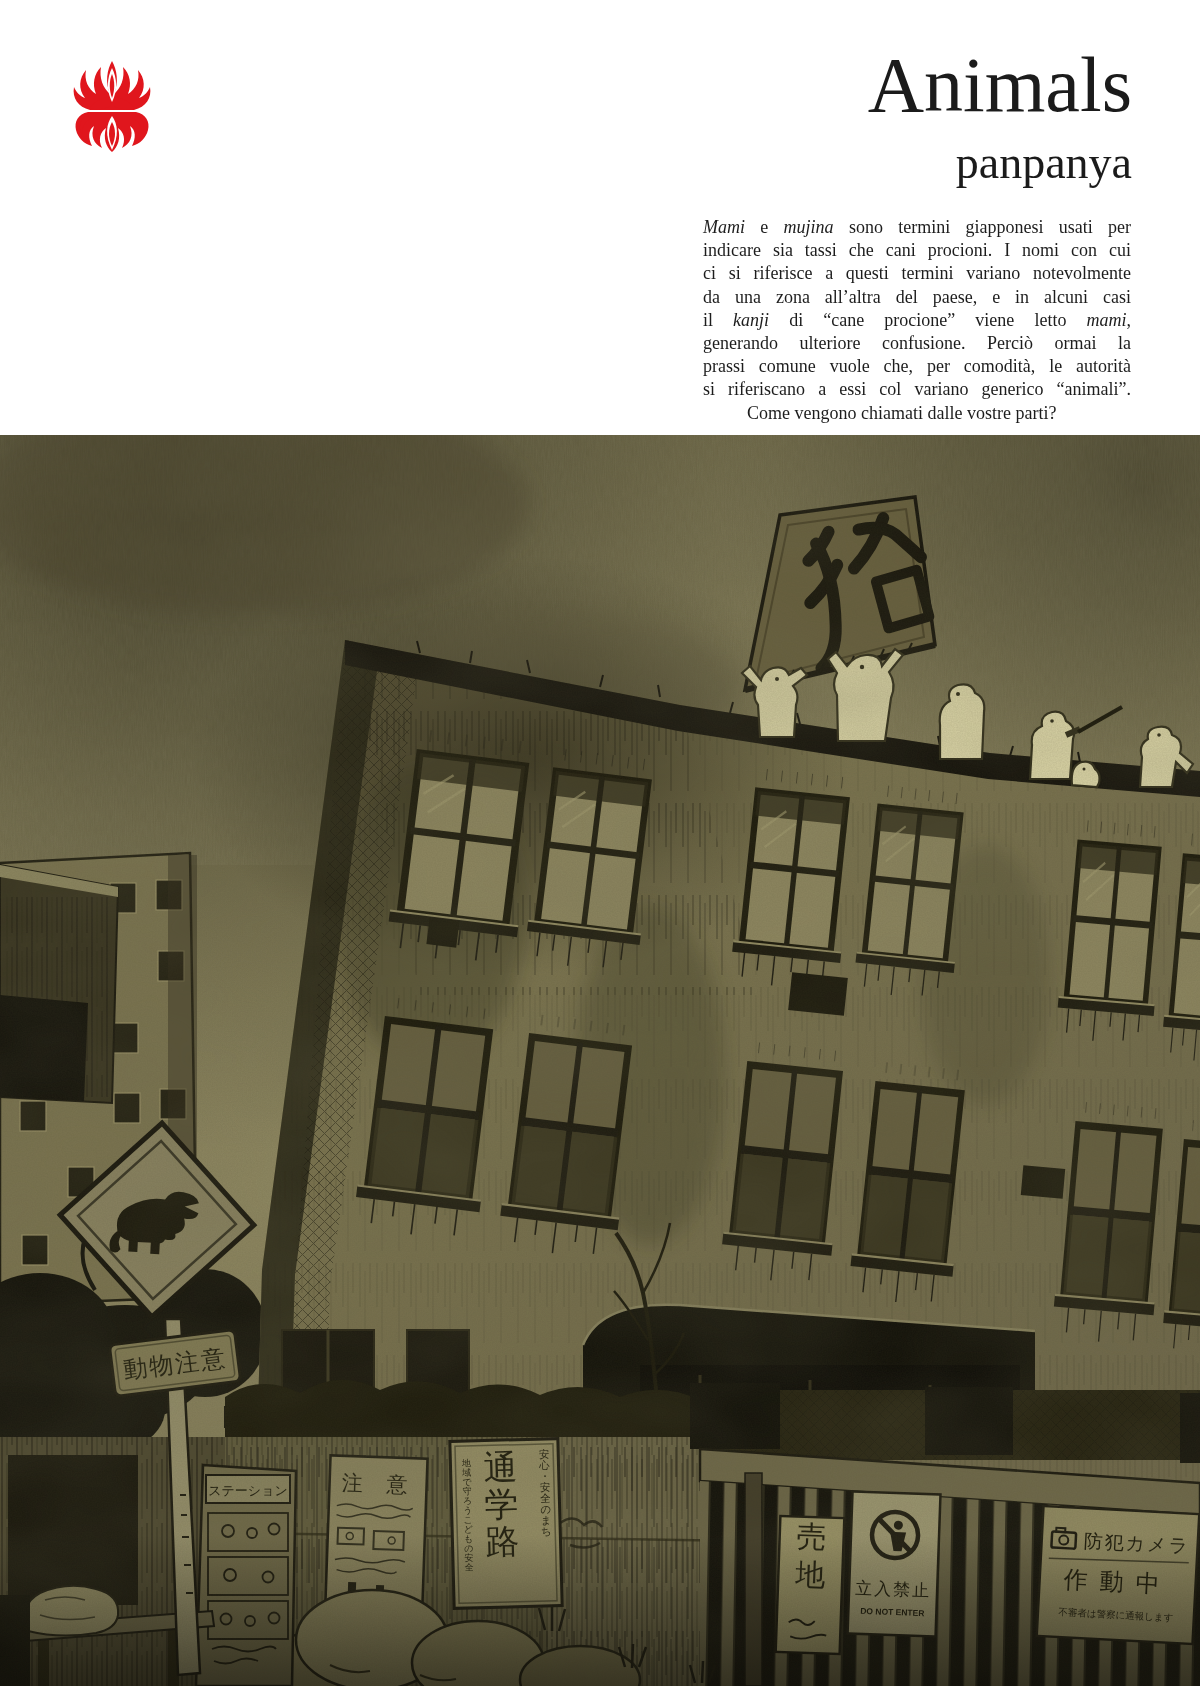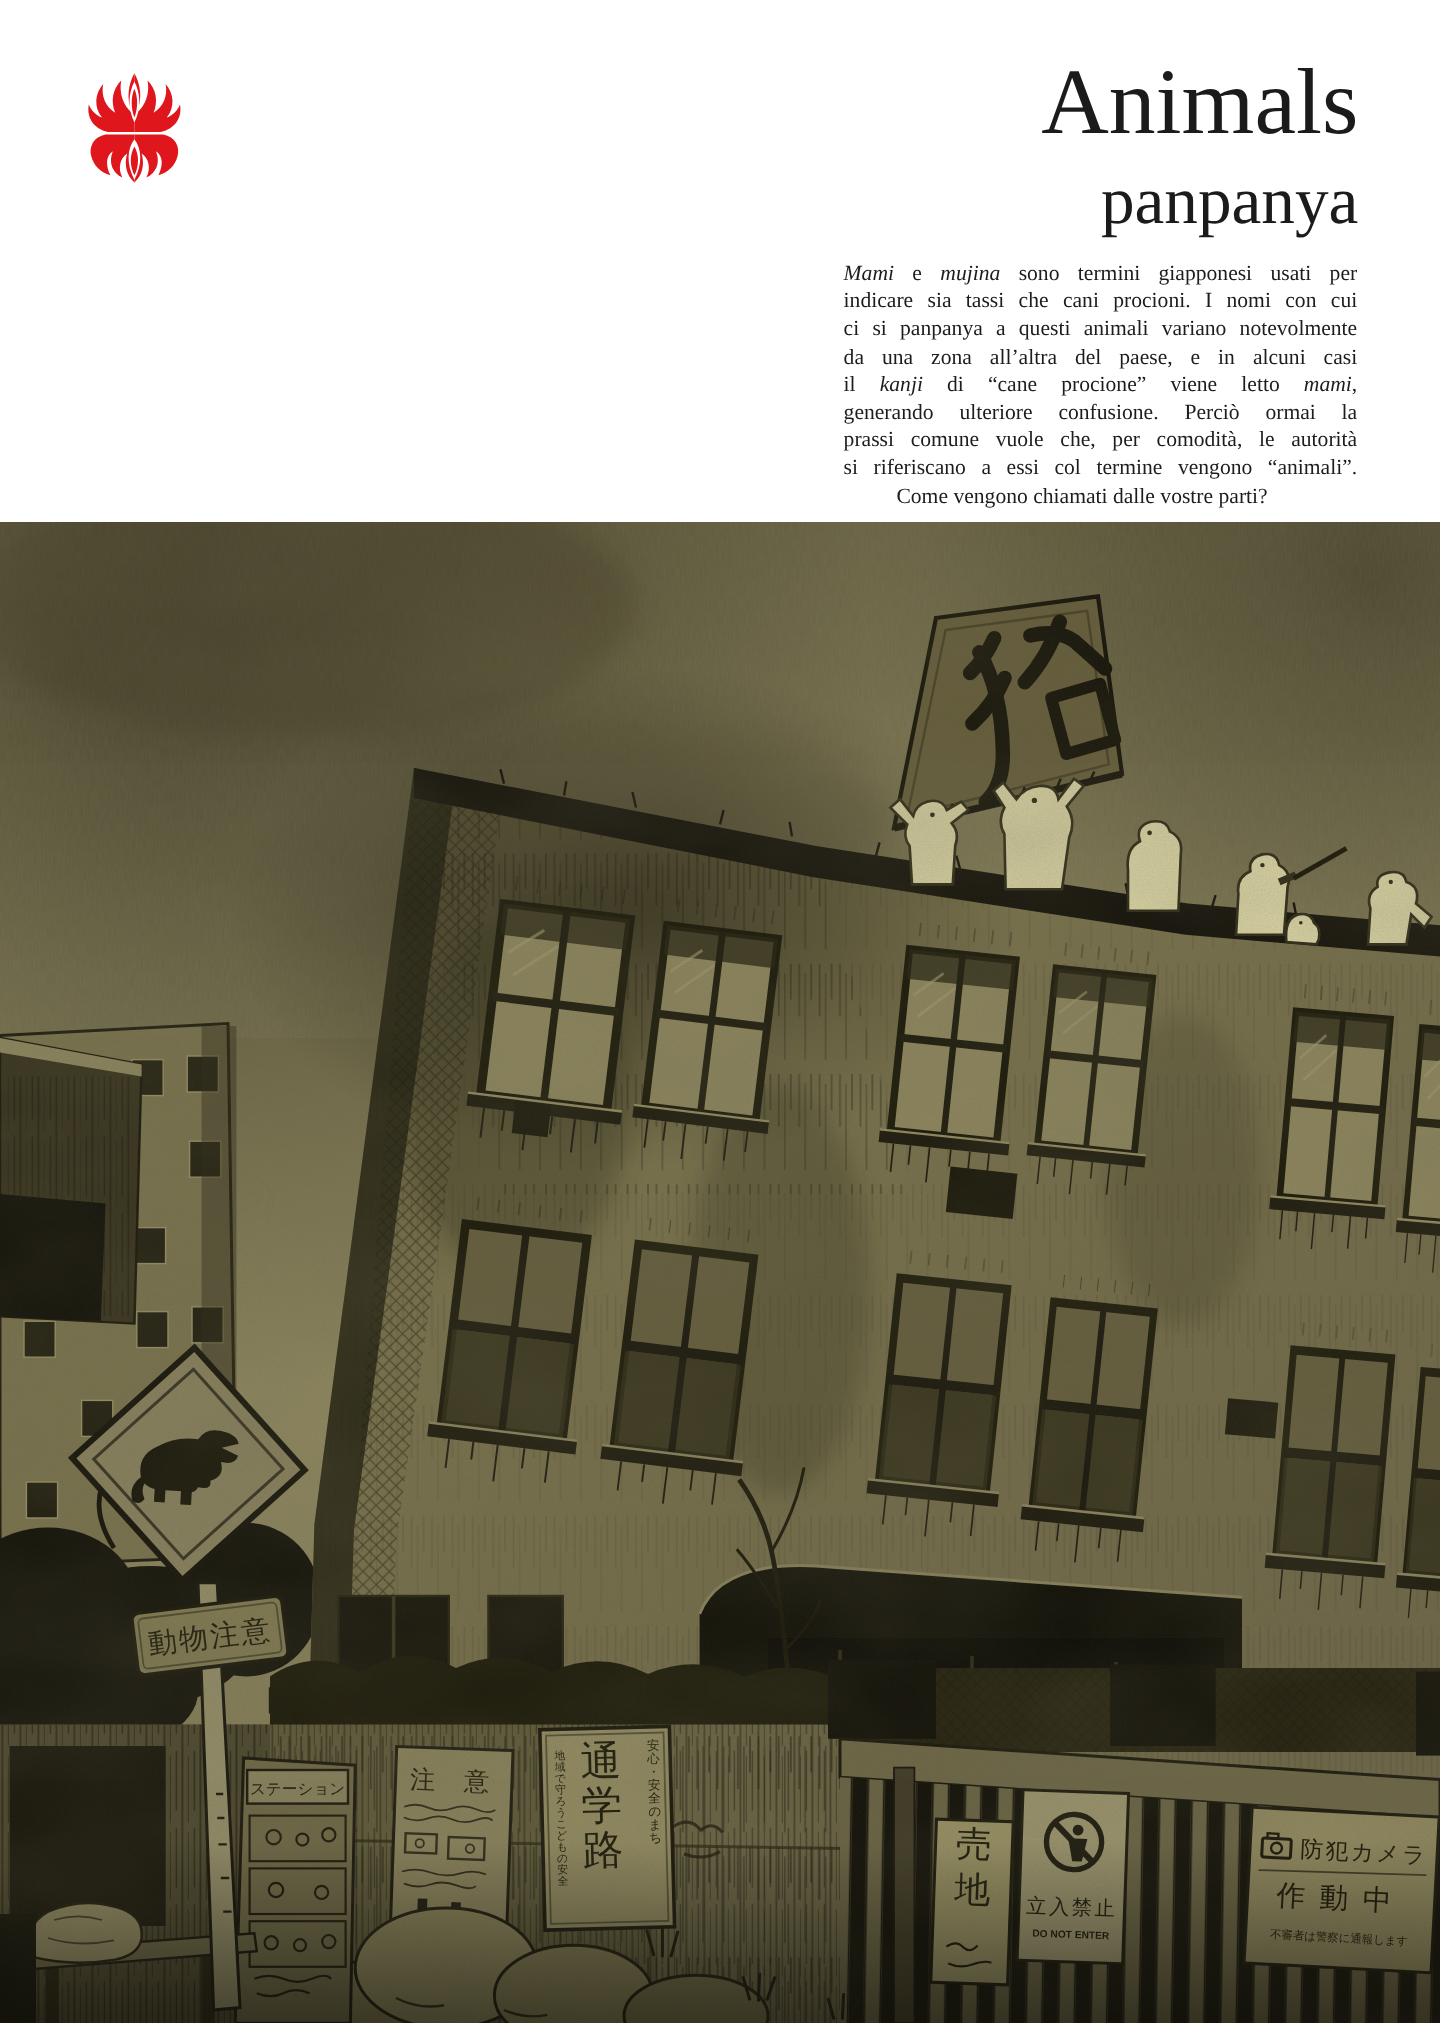--- a/index.html
+++ b/index.html
@@ -4,21 +4,21 @@
 <style>
   html,body{margin:0;padding:0;background:#e8e8e8;}
   .page{position:relative;width:1200px;height:1686px;background:#ffffff;overflow:hidden;
         font-family:"Liberation Serif",serif;padding-left:34px;}
   
   .header{position:absolute;left:0;top:0;width:1200px;height:435px;background:#ffffff;}
   .logo{position:absolute;left:70px;top:58px;width:84px;height:98px;}
   .title{position:absolute;right:68px;top:46px;margin:0;font-weight:400;
          font-size:78px;line-height:1;color:#1b1b1b;text-align:right;}
   .author{position:absolute;right:68px;top:140px;margin:0;font-weight:400;
-          font-size:56px;line-height:1;color:#1b1b1b;text-align:right;}
+          font-size:46px;line-height:1;color:#1b1b1b;text-align:right;}
   .intro{position:absolute;left:703px;top:216px;width:428px;
          font-size:18px;line-height:23.2px;color:#1d1d1d;}
   .intro .line{text-align:justify;text-align-last:justify;white-space:normal;}
   .intro .line.last{text-align-last:left;margin-left:44px;}
   .intro em{font-style:italic;}
   
   .illustration{position:absolute;left:0;top:435px;width:1200px;height:1251px;}
   .illustration svg{display:block;}
   .tx{font-family:"DejaVu Sans",sans-serif;fill:#191709;}
   .tx-sans{font-family:"Liberation Sans",sans-serif;fill:#191709;}
@@ -51,26 +51,26 @@
           <path d="M42,64 C38,71 38,80 42,88 C46,80 46,71 42,64 Z"></path>
         </g>
       </svg>
     </div>
 
     <h1 class="title">Animals</h1>
     <h2 class="author">panpanya</h2>
     <div class="intro">
         <div class="line"><em>Mami</em><span> e </span><em>mujina</em><span> sono termini giapponesi usati per</span></div>
         <div class="line"><span>indicare sia tassi che cani procioni. I nomi con cui</span></div>
-        <div class="line"><span>ci si panpanya a questi animali variano notevolmente</span></div>
+        <div class="line"><span>ci si riferisce a questi termini variano notevolmente</span></div>
         <div class="line"><span>da una zona all’altra del paese, e in alcuni casi</span></div>
         <div class="line"><span>il </span><em>kanji</em><span> di “cane procione” viene letto </span><em>mami</em><span>,</span></div>
         <div class="line"><span>generando ulteriore confusione. Perciò ormai la</span></div>
         <div class="line"><span>prassi comune vuole che, per comodità, le autorità</span></div>
-        <div class="line"><span>si riferiscano a essi col termine vengono “animali”.</span></div>
+        <div class="line"><span>si riferiscano a essi col variano generico “animali”.</span></div>
         <div class="line last"><span>Come vengono chiamati dalle vostre parti?</span></div>
       </div>
   </div>
 
   <div class="illustration">
   <svg viewBox="0 0 1200 1251" width="1200" height="1251">
     <defs>
       <linearGradient id="sky" x1="0" y1="0" x2="0" y2="1">
         <stop offset="0" stop-color="#6f6949"></stop>
         <stop offset="0.3" stop-color="#8b845e"></stop>

